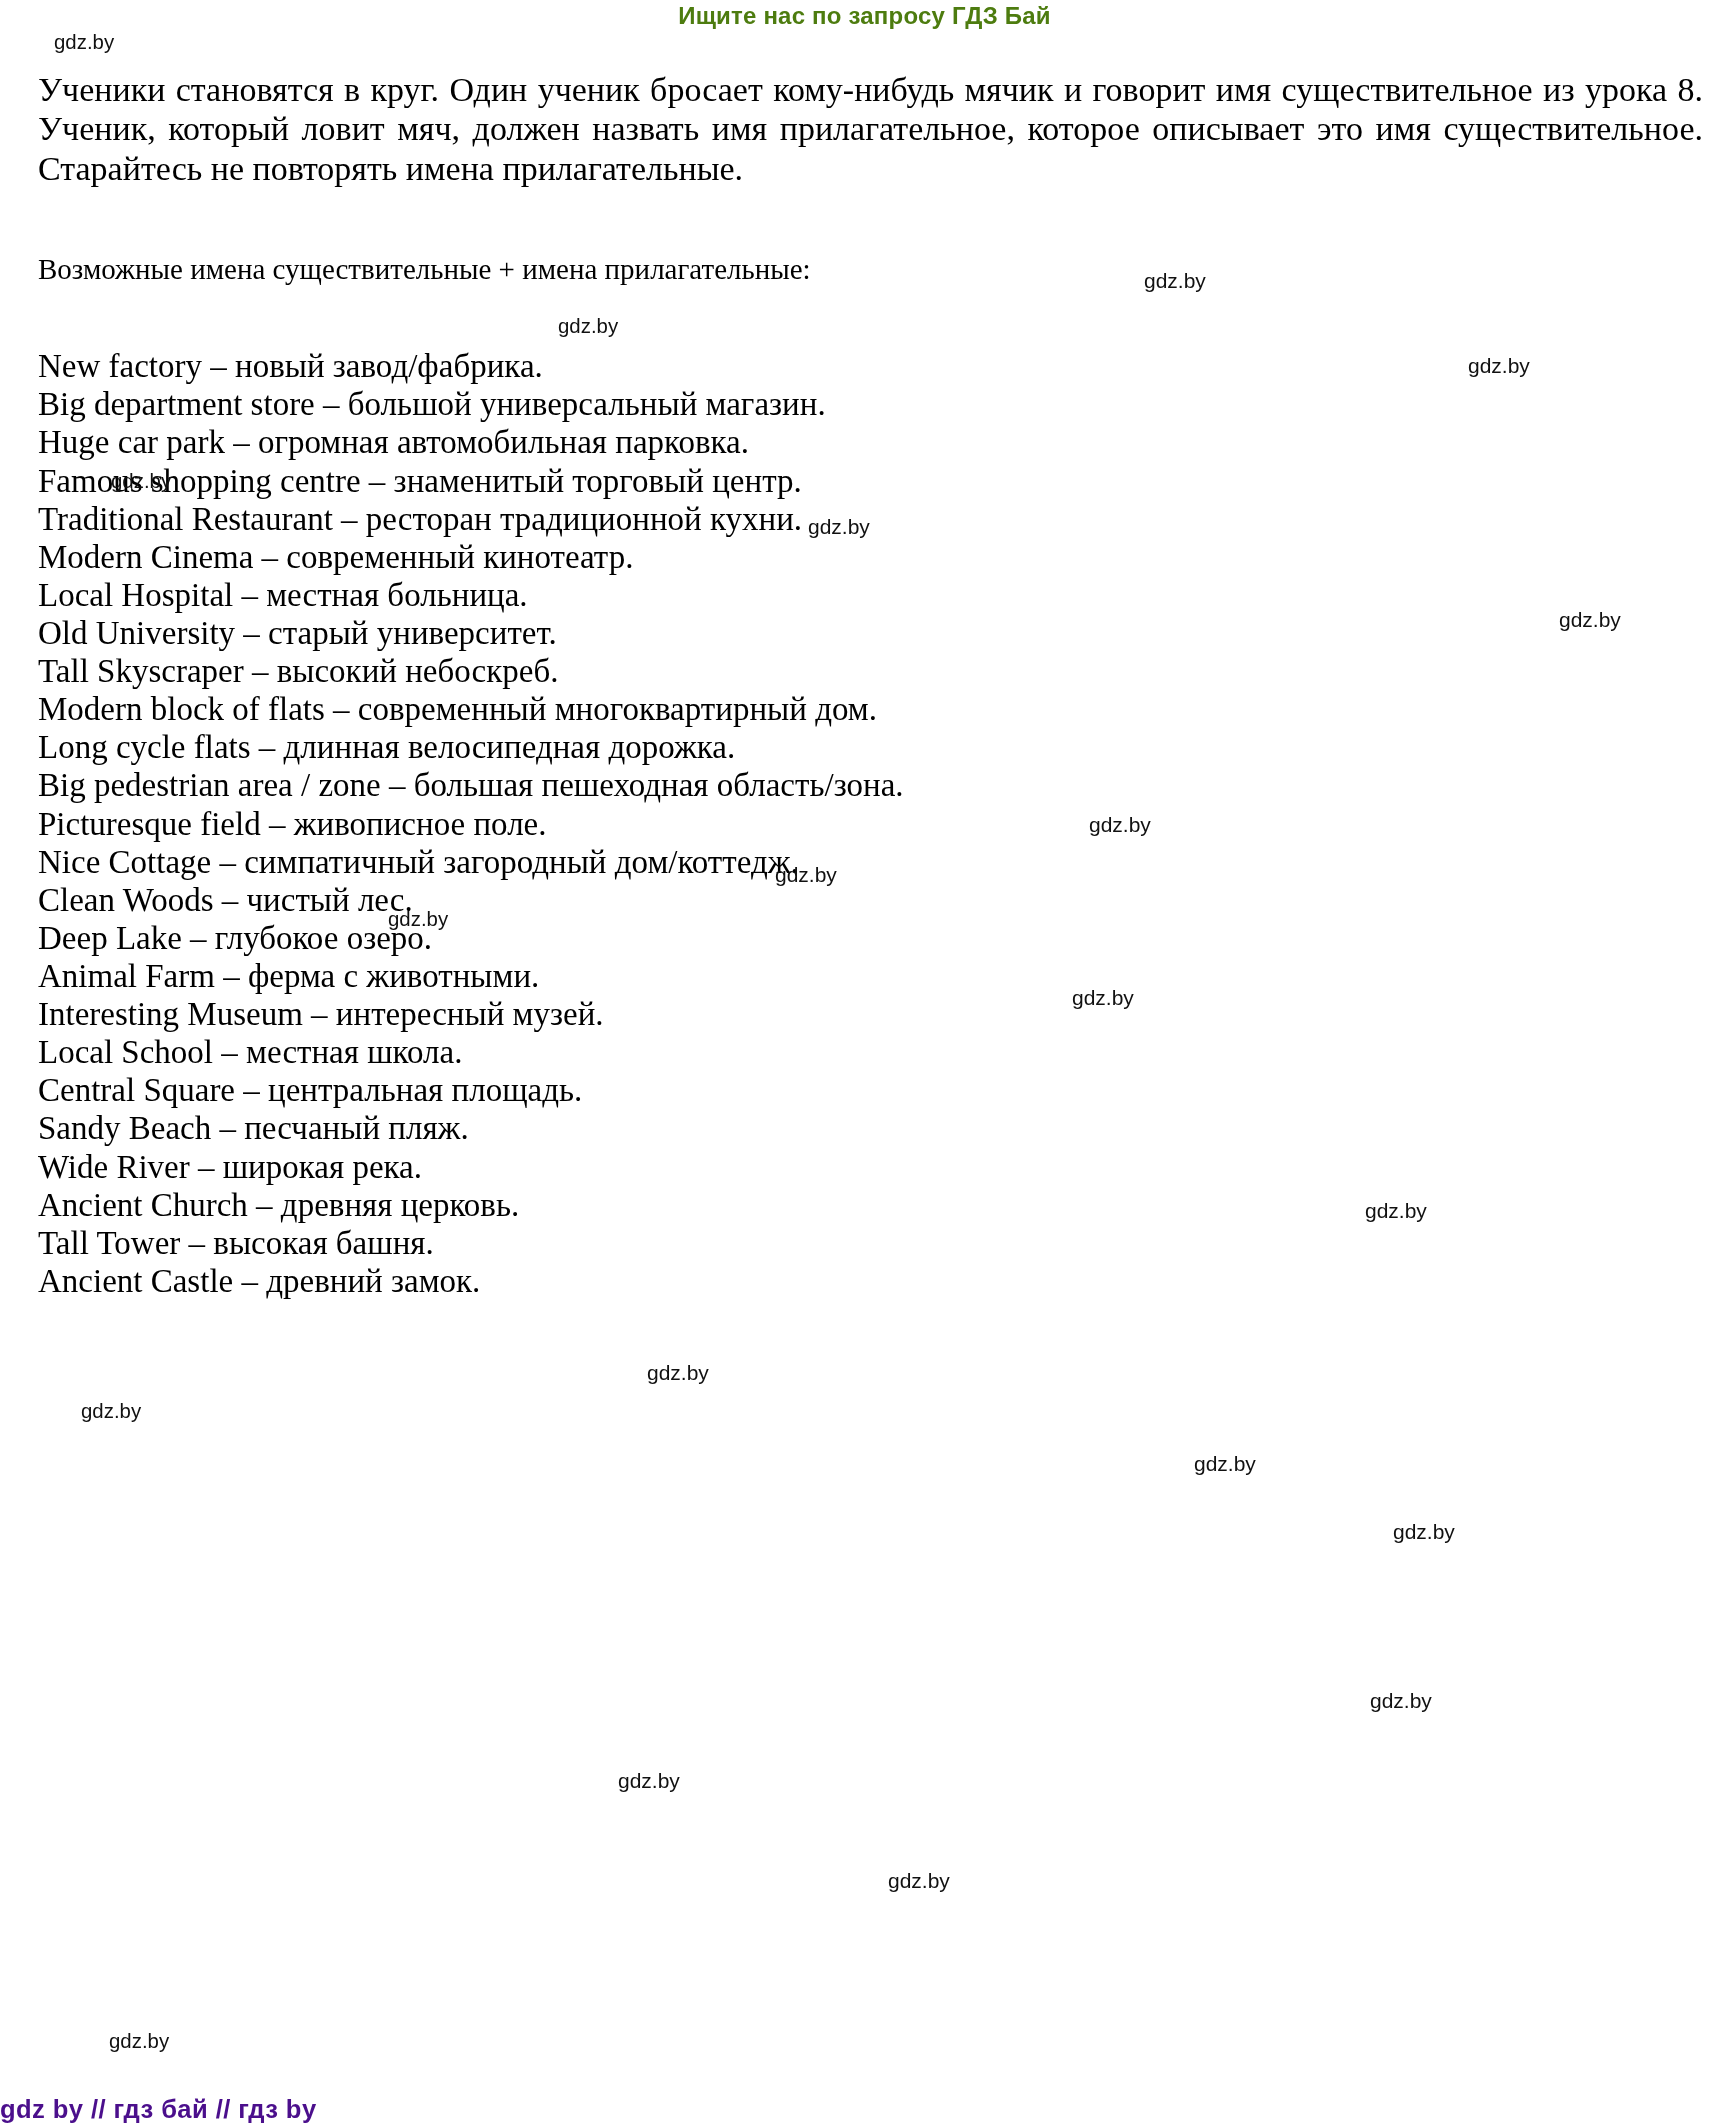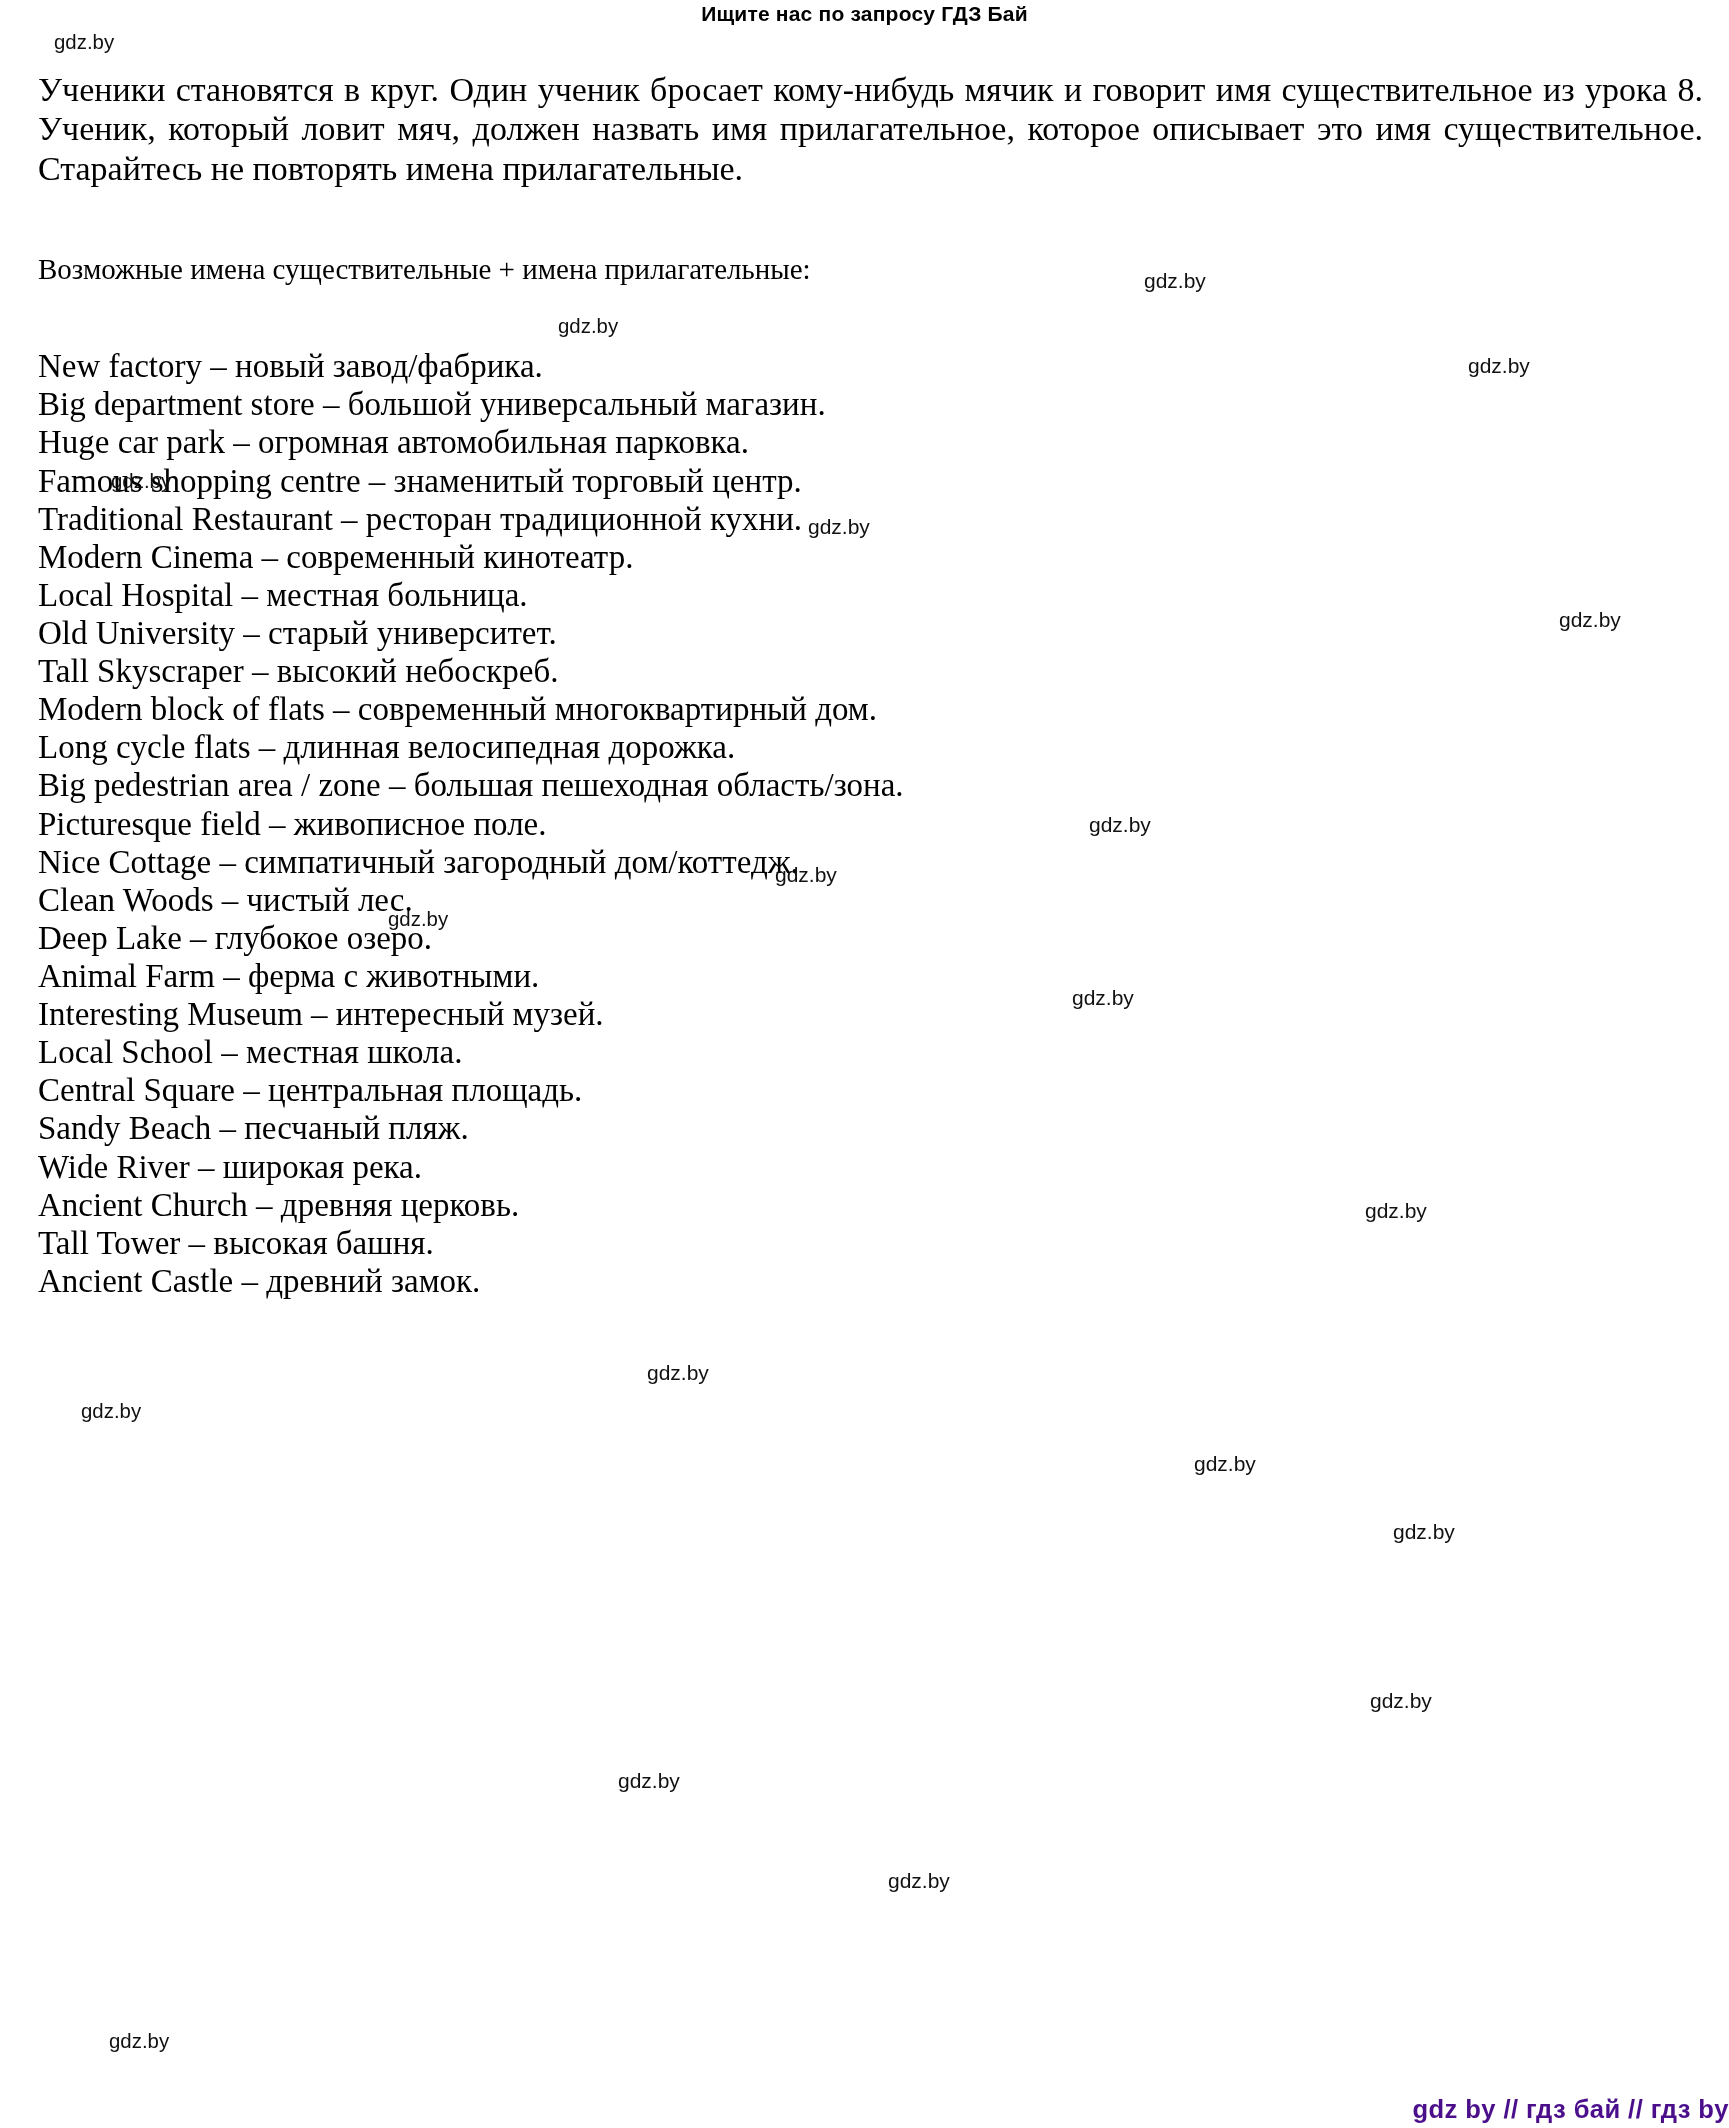--- a/index.html
+++ b/index.html
@@ -16,24 +16,24 @@
     font-family: "Liberation Serif", "DejaVu Serif", serif;
   }
 
   
   #promo-header {
     position: absolute;
     top: 1.7px;
     left: 0;
     width: 100%;
     text-align: center;
-    color: #000000;
+    color: #4d7c0f;
     font-family: "Liberation Sans", "DejaVu Sans", sans-serif;
     font-weight: bold;
-    font-size: 21px;
+    font-size: 24px;
     letter-spacing: 0.2px;
   }
 
   
   #content {
     position: absolute;
     left: 38px;
     top: 70px;
     width: 1665px;
   }
@@ -72,21 +72,21 @@
     margin: 0;
     padding: 0;
   }
 
   
   #footer-line {
     position: absolute;
     bottom: 5.1px;
     left: 0;
     width: 100%;
-    text-align: right;
+    text-align: left;
     color: #4b0f8c;
     font-family: "Liberation Sans", "DejaVu Sans", sans-serif;
     font-weight: bold;
     font-size: 25.6px;
     letter-spacing: 0.4px;
     margin-top: 36px;
   }
 
   
   .wm {

